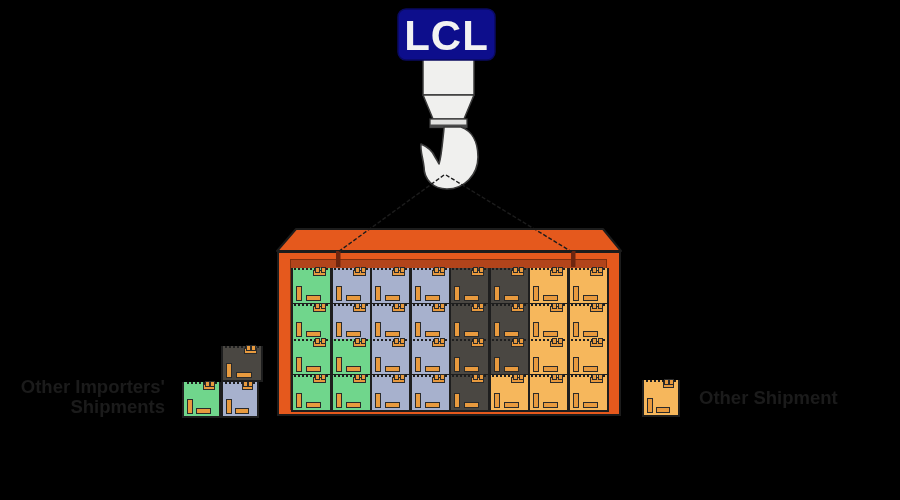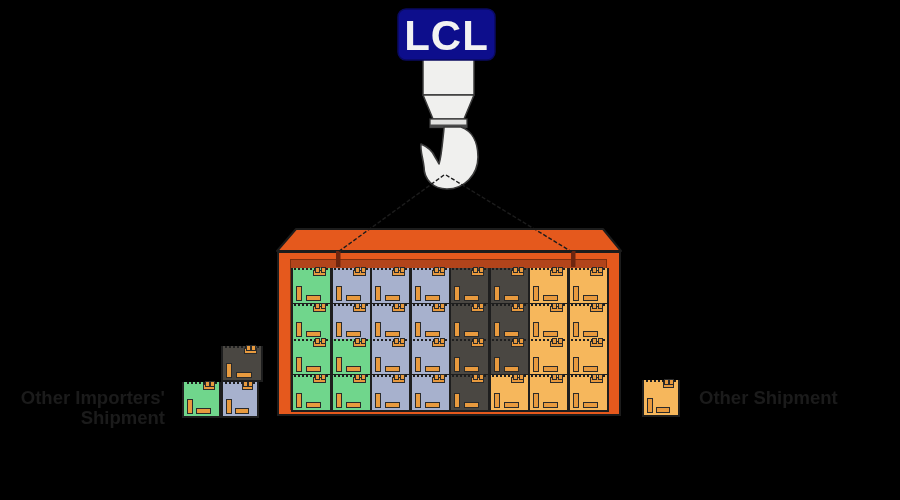--- a/index.html
+++ b/index.html
@@ -282,23 +282,23 @@
       </div>
       <div class="box" style="left: 642px; top: 380px; width: 38px; height: 37px; background: rgb(246, 183, 92);">
         <span class="tp" style="background: rgb(232, 154, 62);"></span>
         <span class="t1" style="background: rgb(232, 154, 62);"></span>
         <span class="t2" style="background: rgb(232, 154, 62);"></span>
         <span class="vs" style="background: rgb(232, 154, 62);"></span>
         <span class="hs" style="background: rgb(232, 154, 62);"></span>
       </div>
     </div>
 
-  <div id="label-left" class="scene-label" style="color: rgb(27, 27, 27); margin-top: 11px;">
+  <div id="label-left" class="scene-label" style="color: rgb(27, 27, 27);">
     <div>Other Importers'</div>
-    <div>Shipment</div>
+    <div>Shipments</div>
   </div>
 
   <div id="label-right" class="scene-label" style="color: rgb(27, 27, 27);">Other Shipment</div>
 
   <svg width="900" height="500" viewBox="0 0 900 500">
 
     <polygon points="277,251 296,229 603,229 621,251" stroke="#1c1c1c" stroke-width="2" stroke-linejoin="round" fill="#E5591D"></polygon>
 
     <rect x="336" y="251" width="4.5" height="16" fill="#6E2610"></rect>
     <rect x="571" y="251" width="4.5" height="16" fill="#6E2610"></rect>

